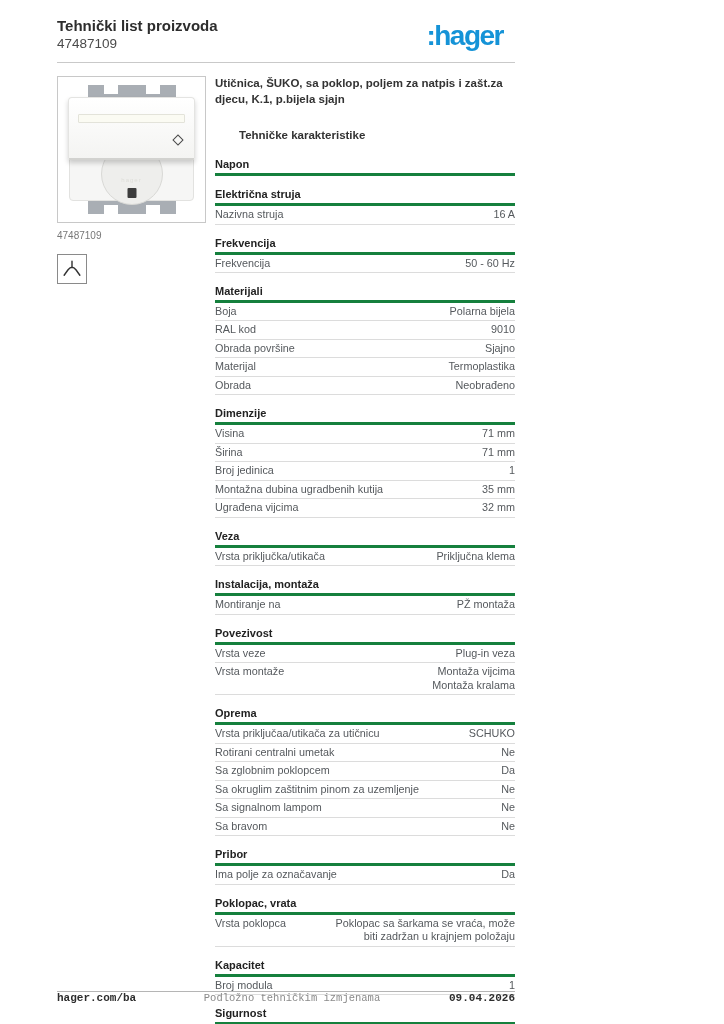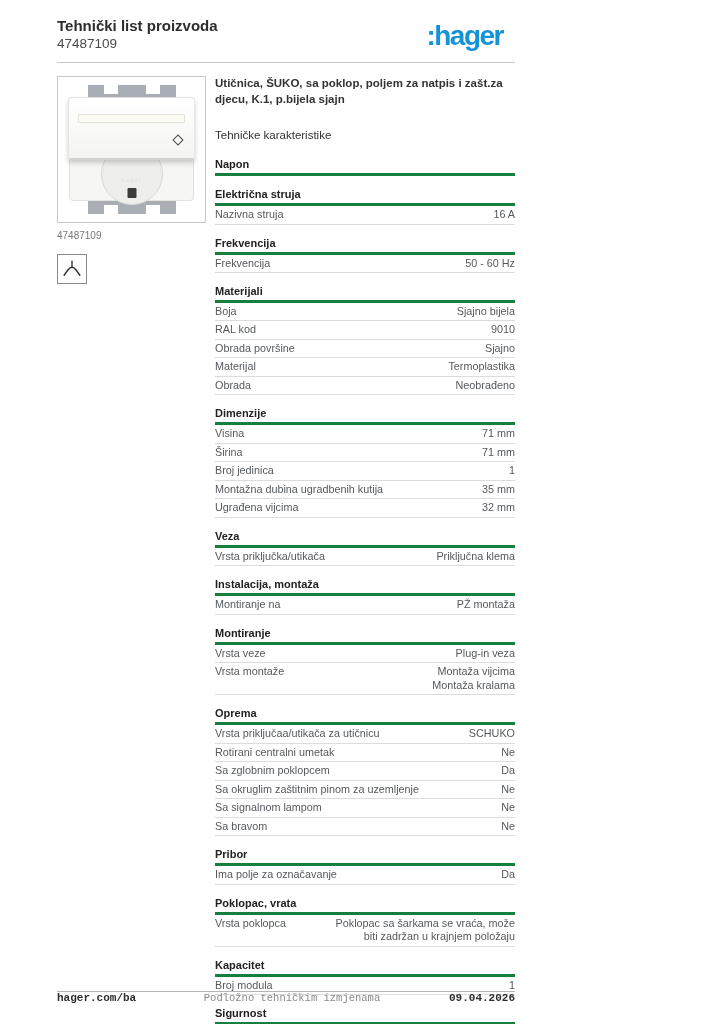--- a/index.html
+++ b/index.html
@@ -33,21 +33,21 @@
   .socket-text { position: absolute; left: 0; right: 0; top: 54%; text-align: center; font-size: 6px; color: #ddddd8; letter-spacing: 1px; }
   .socket-key { position: absolute; left: 50%; transform: translateX(-50%); bottom: 6px; width: 9px; height: 10px; background: #3c3c3c; border-radius: 1px; z-index: 3; }
   .lid { position: absolute; left: -2px; right: -2px; top: -2px; height: 62%; background: linear-gradient(#ffffff, #f4f4f2); border: 1px solid #e4e4e2; border-bottom: 2px solid #d2d2cf; border-radius: 4px 4px 2px 2px; box-shadow: 0 3px 5px rgba(0,0,0,0.18); z-index: 4; }
   .label-strip { position: absolute; left: 9px; right: 9px; top: 16px; height: 9px; background: #fbfbf3; border: 1px solid #e3e3da; border-radius: 1px; }
   .lid-diamond { position: absolute; right: 12px; top: 38px; width: 8px; height: 8px; border: 1.4px solid #4a4a4a; transform: rotate(45deg); background: transparent; }
   .image-caption { font-size: 10px; color: #777; margin-top: 7px; }
   .symbol-box { width: 30px; height: 30px; border: 1px solid #8a8a8a; margin-top: 13px; display: flex; align-items: center; justify-content: center; background: #fff; }
 
   
   .description { font-size: 11.5px; font-weight: bold; color: #333; line-height: 1.35; margin-bottom: 22px; }
-  .char-title { font-size: 11.5px; font-weight: normal; color: #333; margin-bottom: 17px; }
+  .char-title { font-size: 11.5px; font-weight: bold; color: #333; margin-bottom: 17px; margin-left: 24px; }
 
   
   .section { margin-bottom: 12px; }
   .section-title { font-size: 11px; font-weight: bold; color: #222; padding-bottom: 3px; border-bottom: 3px solid #15803d; }
   .spec-row { display: flex; justify-content: space-between; align-items: baseline; gap: 12px; font-size: 10.8px; color: #55595d; padding: 2px 0 2px 0; border-bottom: 1px solid #dcdcdc; line-height: 1.25; }
   .spec-label { flex: 0 1 auto; }
   .spec-value { flex: 1 1 auto; text-align: right; white-space: pre-line; max-width: 62%; }
 
   
   .footer { position: absolute; left: 57px; right: 57px; bottom: 20px; border-top: 1px solid #b5b5b5; padding-top: 0; display: flex; justify-content: space-between; align-items: baseline; font-family: Liberation Mono, monospace; }
@@ -116,21 +116,21 @@
             <div class="section-title">Frekvencija</div>
             <div class="spec-row">
               <div class="spec-label">Frekvencija</div>
               <div class="spec-value">50 - 60 Hz</div>
             </div>
           </div>
           <div class="section">
             <div class="section-title">Materijali</div>
             <div class="spec-row">
               <div class="spec-label">Boja</div>
-              <div class="spec-value">Sjajno bijela</div>
+              <div class="spec-value">Polarna bijela</div>
             </div>
             <div class="spec-row">
               <div class="spec-label">RAL kod</div>
               <div class="spec-value">9010</div>
             </div>
             <div class="spec-row">
               <div class="spec-label">Obrada površine</div>
               <div class="spec-value">Sjajno</div>
             </div>
             <div class="spec-row">
@@ -173,21 +173,21 @@
             </div>
           </div>
           <div class="section">
             <div class="section-title">Instalacija, montaža</div>
             <div class="spec-row">
               <div class="spec-label">Montiranje na</div>
               <div class="spec-value">PŽ montaža</div>
             </div>
           </div>
           <div class="section">
-            <div class="section-title">Montiranje</div>
+            <div class="section-title">Povezivost</div>
             <div class="spec-row">
               <div class="spec-label">Vrsta veze</div>
               <div class="spec-value">Plug-in veza</div>
             </div>
             <div class="spec-row">
               <div class="spec-label">Vrsta montaže</div>
               <div class="spec-value">Montaža vijcima
 Montaža kralama</div>
             </div>
           </div>

